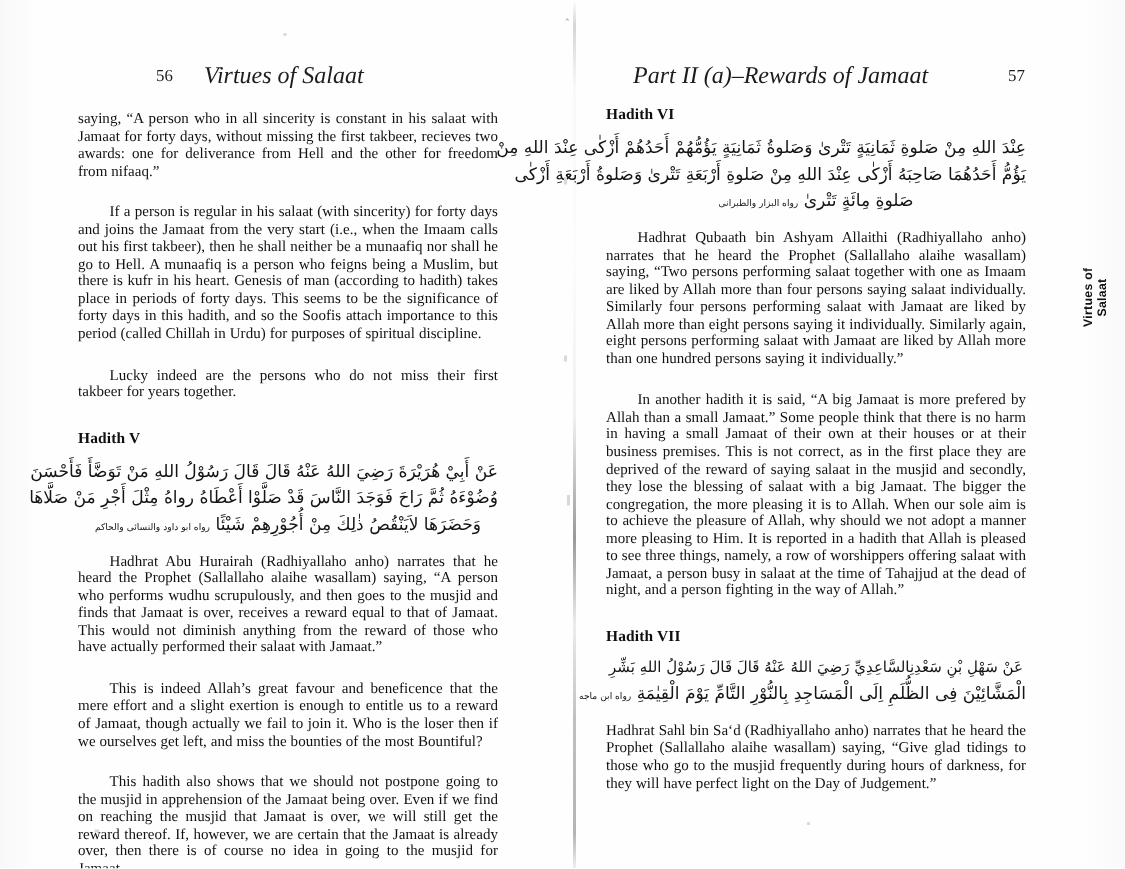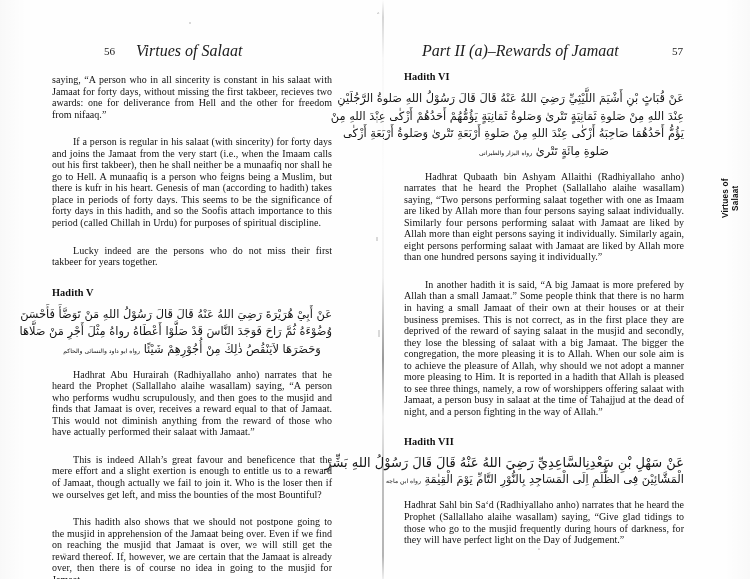--- a/index.html
+++ b/index.html
@@ -117,21 +117,21 @@
     font-family: "DejaVu Sans", "Liberation Sans", sans-serif;
     color: #141414;
   }
   .arabic .aline {
     font-size: 11.4px;
     line-height: 17.5px;
     white-space: nowrap;
     letter-spacing: 0.2px;
   }
   .arabic .aline.small {
-    font-size: 13px;
+    font-size: 10px;
     line-height: 16px;
   }
   .arabic .attrib {
     font-size: 6.1px;
     line-height: 10px;
     letter-spacing: 0px;
   }
   .arabic .lastline {
     font-size: 11.4px;
     line-height: 16px;
@@ -227,21 +227,20 @@
     <div class="running-head">Part II (a)–Rewards of Jamaat</div>
     <div class="folio">57</div>
 
     <div class="col">
 
       <h3 class="hadith">Hadith VI</h3>
 
       <div class="spacer-sm"></div>
 
       <div class="arabic">
-        <div class="aline">عَنْ قُبَاثٍ بْنِ أَشْيَمَ اللَّيْثِيِّ رَضِيَ اللهُ عَنْهُ قَالَ قَالَ رَسُوْلُ اللهِ صَلوةُ الرَّجُلَيْنِ</div>
         <div class="aline">عِنْدَ اللهِ مِنْ صَلوةِ ثَمَانِيَةٍ تَتْرىٰ وَصَلوةُ ثَمَانِيَةٍ يَؤُمُّهُمْ أَحَدُهُمْ أَزْكٰى عِنْدَ اللهِ مِنْ</div>
         <div class="aline">يَؤُمُّ أَحَدُهُمَا صَاحِبَهُ أَزْكٰى عِنْدَ اللهِ مِنْ صَلوةِ أَرْبَعَةِ تَتْرىٰ وَصَلوةُ أَرْبَعَةِ أَزْكٰى</div>
         <div class="lastline">
           <span>صَلوةِ مِائَةٍ تَتْرىٰ</span>
           <span class="attrib">رواه البزار والطبرانى</span>
         </div>
       </div>
 
       <div class="spacer-md"></div>
 

